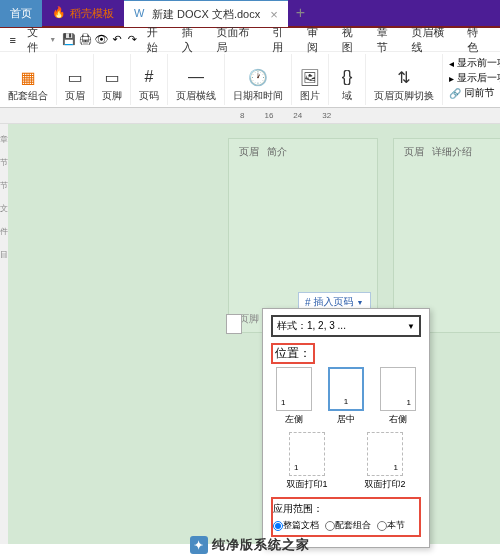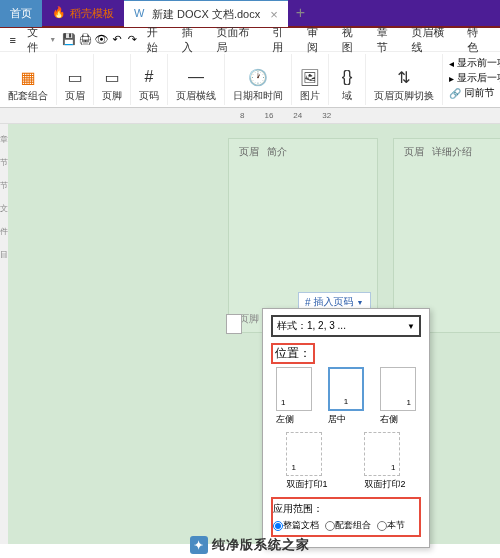--- a/index.html
+++ b/index.html
@@ -42,21 +42,21 @@
     .insert-btn { position: absolute; top: 292px; left: 298px; background: #fff; border: 1px solid #b0c8e0; padding: 2px 6px; font-size: 10px; color: #2a5caa; display: flex; align-items: center; gap: 3px; z-index: 5; }
     .insert-btn .arrow { font-size: 7px; }
     
     .page-icon { position: absolute; top: 314px; left: 226px; width: 16px; height: 20px; border: 1px solid #aaa; background: #fff; z-index: 5; }
     
     .popup { position: absolute; top: 308px; left: 262px; width: 168px; background: #fff; border: 1px solid #aaa; box-shadow: 2px 2px 6px rgba(0,0,0,0.2); z-index: 10; padding: 6px 8px 10px; }
     .popup-row { margin-bottom: 6px; }
     .style-row { border: 2px solid #404040; padding: 2px 4px; display: flex; justify-content: space-between; align-items: center; font-size: 10px; }
     .pos-label { border: 2px solid #e74c3c; display: inline-block; padding: 0 2px; font-size: 12px; margin-bottom: 3px; }
     .pos-grid { display: flex; gap: 6px; justify-content: space-around; margin-bottom: 6px; }
-    .pos-item { display: flex; flex-direction: column; gap: 2px; font-size: 9px; }
+    .pos-item { display: flex; flex-direction: column; align-items: center; gap: 2px; font-size: 9px; }
     .pos-box { width: 36px; height: 44px; border: 1px solid #bbb; background: #fff; position: relative; }
     .pos-box.sel { border: 2px solid #5b9bd5; }
     .pos-box::after { content: "1"; position: absolute; bottom: 3px; font-size: 8px; }
     .pos-box.left::after { left: 4px; }
     .pos-box.center::after { left: 50%; transform: translateX(-50%); }
     .pos-box.right::after { right: 4px; }
     .pos-box.dup { border-style: dashed; }
     .scope-box { border: 2px solid #e74c3c; padding: 3px 0; font-size: 10px; }
     .scope-options { display: flex; gap: 6px; margin-top: 3px; font-size: 9px; }
     .scope-options label { display: flex; align-items: center; gap: 0; }

